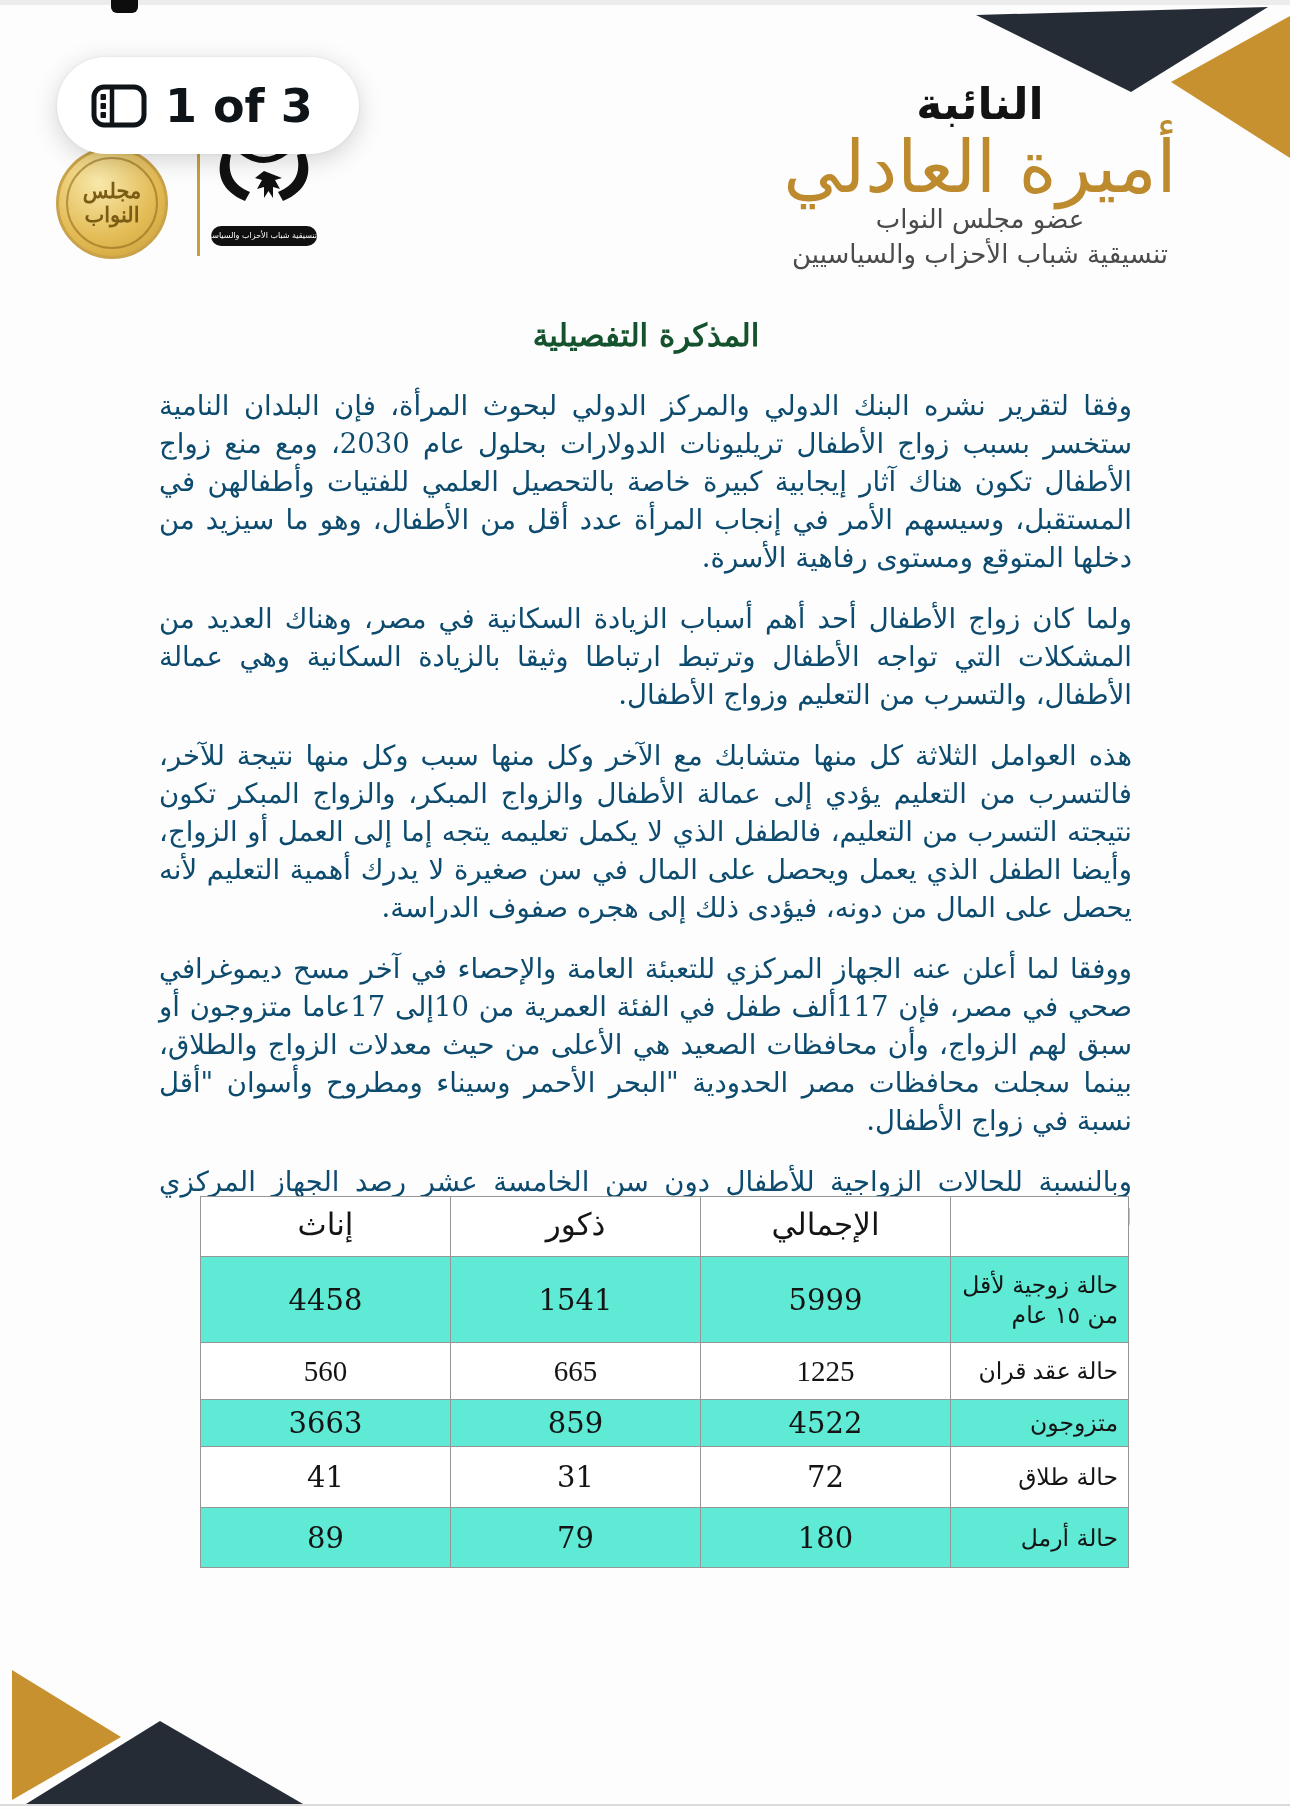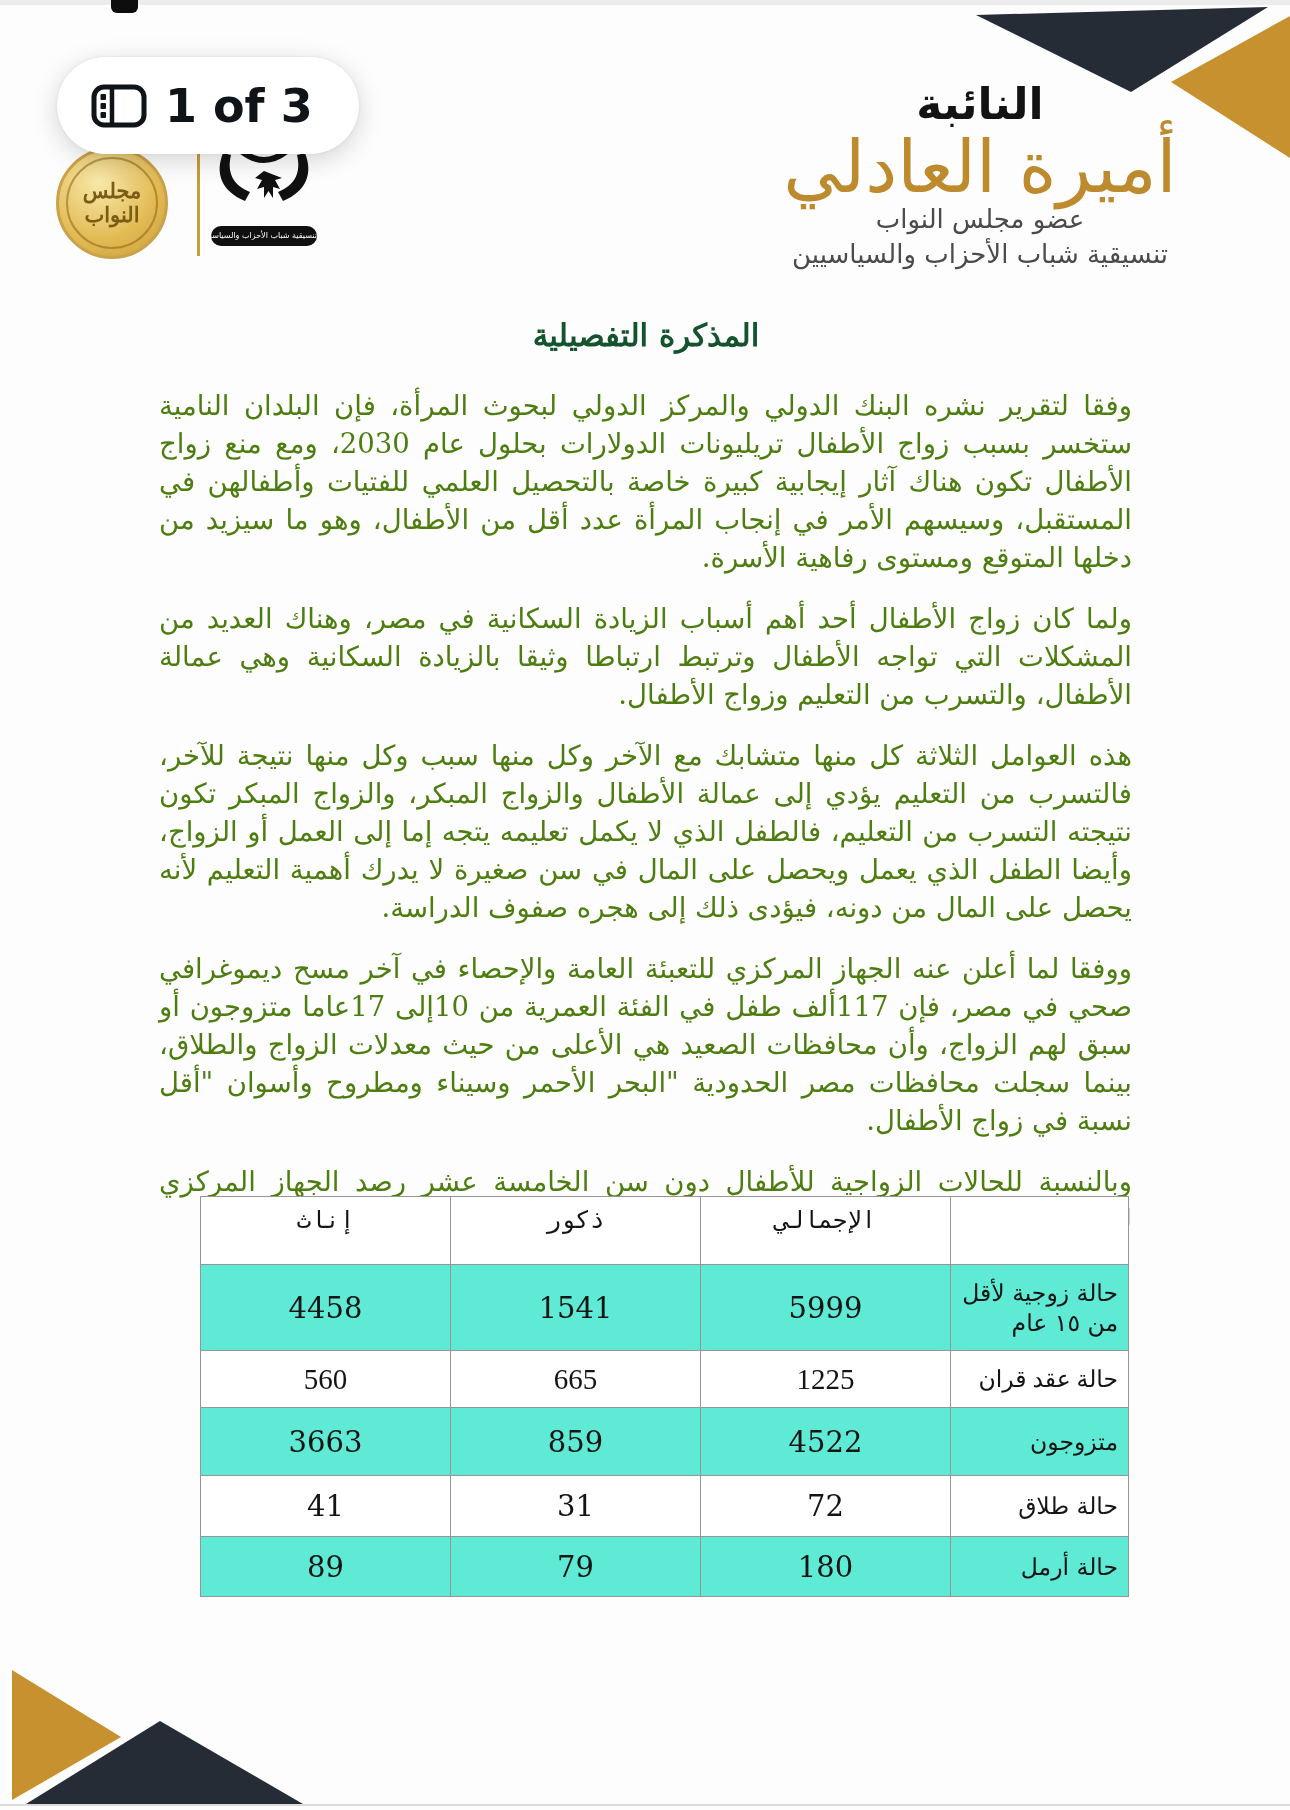--- a/index.html
+++ b/index.html
@@ -29,35 +29,35 @@
                  color:#ffffff;font-size:8px;line-height:20px;text-align:center;white-space:nowrap;overflow:hidden;}
   
   .letterhead{position:absolute;left:730px;top:80px;width:500px;text-align:center;direction:rtl;z-index:2;}
   .lh-role{font-size:44px;font-weight:700;color:#131313;line-height:48px;}
   .lh-name{font-size:72px;font-weight:400;color:#bd8a2d;line-height:66px;margin-top:6px;}
   .lh-sub{font-size:26px;color:#4b4b4b;line-height:31px;margin-top:4px;}
   
   .doc-title{position:absolute;left:160px;top:317px;width:972px;text-align:center;font-size:31px;font-weight:700;
              color:#14532d;font-family:"DejaVu Serif","Liberation Serif",serif;direction:rtl;}
   .doc-body{position:absolute;left:159px;top:386px;width:973px;direction:rtl;text-align:justify;
-            font-family:"DejaVu Serif","Liberation Serif",serif;color:#4d7c0f;}
+            font-family:"DejaVu Serif","Liberation Serif",serif;color:#0c4a6e;}
   .doc-body p{margin:0 0 23px 0;font-size:27.5px;line-height:38px;}
   
   .data-table{position:absolute;left:200px;top:1196px;width:928px;border-collapse:collapse;direction:rtl;
               table-layout:fixed;font-family:"DejaVu Serif","Liberation Serif",serif;color:#141414;}
   .data-table col.c-label{width:178px;}
   .data-table col.c-num{width:250px;}
   .data-table th,.data-table td{border:1px solid #969696;text-align:center;vertical-align:middle;
               box-sizing:border-box;background:#ffffff;}
-  .data-table th{font-weight:400;font-size:24px;vertical-align:top;padding-top:9px;height:68px;font-family:Liberation Mono, monospace;}
+  .data-table th{font-weight:400;font-size:31px;vertical-align:top;padding-top:9px;height:60px;}
   .data-table td{font-size:29px;}
   .data-table td.label-cell{font-size:23.5px;text-align:right;padding:4px 10px;line-height:30px;}
   .data-table tr.r1 td{height:86px;}
   .data-table tr.r2 td{height:57px;font-family:Liberation Serif, serif;}
-  .data-table tr.r3 td{height:68px;}
+  .data-table tr.r3 td{height:47px;}
   .data-table tr.r4 td{height:61px;}
   .data-table tr.r5 td{height:60px;}
   .data-table tr.stripe td{background:#5eead4;}
 </style>
 </head>
 <body>
 
 <div class="canvas">
 
   <div class="top-strip"></div>

